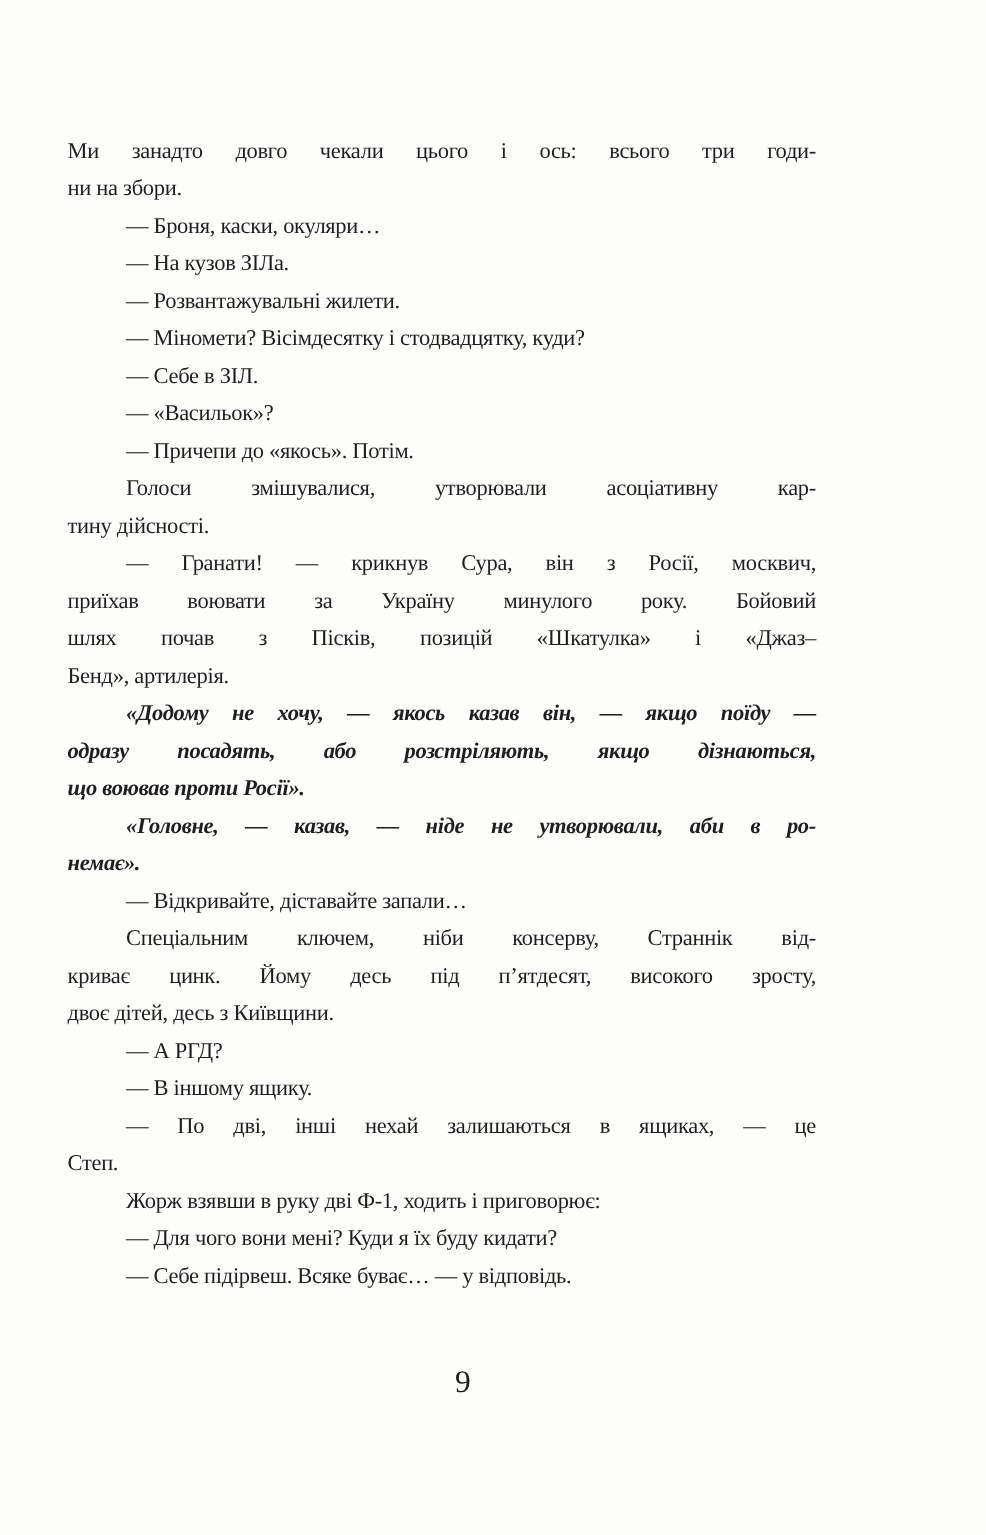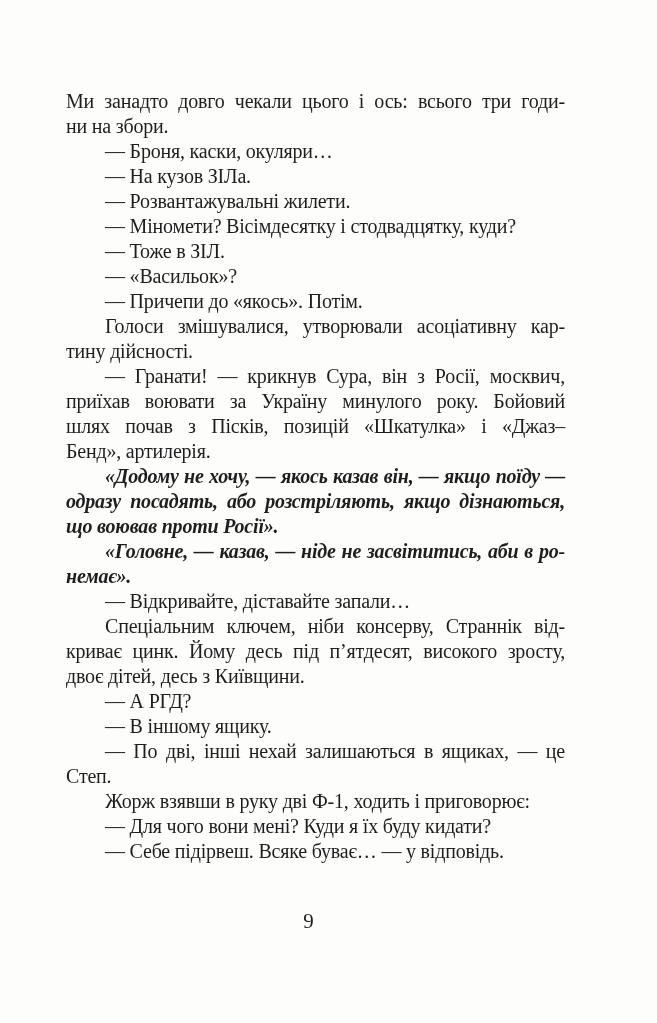--- a/index.html
+++ b/index.html
@@ -14,24 +14,24 @@
     color: #1e1e1e;
     position: relative;
     overflow: hidden;
   }
   .page {
     position: absolute;
     inset: 0;
   }
   .text-block {
     position: absolute;
-    left: 66px;
+    left: 45px;
     top: 89px;
     width: 499px;
-    font-size: 20px;
+    font-size: 15px;
     line-height: 25px;
     letter-spacing: -0.2px;
   }
   .line {
     height: 25px;
     white-space: nowrap;
     text-align: left;
   }
   .line.justify {
     white-space: normal;
@@ -59,33 +59,33 @@
 <body>
 
 <div class="page">
   <div class="text-block">
       <div class="line justify">Ми занадто довго чекали цього і ось: всього три годи-</div>
       <div class="line">ни на збори.</div>
       <div class="line indent">— Броня, каски, окуляри…</div>
       <div class="line indent">— На кузов ЗІЛа.</div>
       <div class="line indent">— Розвантажувальні жилети.</div>
       <div class="line indent">— Міномети? Вісімдесятку і стодвадцятку, куди?</div>
-      <div class="line indent">— Тоже в ЗІЛ.</div>
+      <div class="line indent">— Себе в ЗІЛ.</div>
       <div class="line indent">— «Васильок»?</div>
       <div class="line indent">— Причепи до «якось». Потім.</div>
       <div class="line indent justify">Голоси змішувалися, утворювали асоціативну кар-</div>
       <div class="line">тину дійсності.</div>
       <div class="line indent justify">— Гранати! — крикнув Сура, він з Росії, москвич,</div>
       <div class="line justify">приїхав воювати за Україну минулого року. Бойовий</div>
       <div class="line justify">шлях почав з Пісків, позицій «Шкатулка» і «Джаз–</div>
       <div class="line">Бенд», артилерія.</div>
       <div class="line indent italic justify">«Додому не хочу, — якось казав він, — якщо поїду —</div>
       <div class="line italic justify">одразу посадять, або розстріляють, якщо дізнаються,</div>
       <div class="line italic">що воював проти Росії».</div>
-      <div class="line indent italic justify">«Головне, — казав, — ніде не засвітитись, аби в ро-</div>
+      <div class="line indent italic justify">«Головне, — казав, — ніде не утворювали, аби в ро-</div>
       <div class="line italic">немає».</div>
       <div class="line indent">— Відкривайте, діставайте запали…</div>
       <div class="line indent justify">Спеціальним ключем, ніби консерву, Страннік від-</div>
       <div class="line justify">криває цинк. Йому десь під п’ятдесят, високого зросту,</div>
       <div class="line">двоє дітей, десь з Київщини.</div>
       <div class="line indent">— А РГД?</div>
       <div class="line indent">— В іншому ящику.</div>
       <div class="line indent justify">— По дві, інші нехай залишаються в ящиках, — це</div>
       <div class="line">Степ.</div>
       <div class="line indent">Жорж взявши в руку дві Ф-1, ходить і приговорює:</div>

